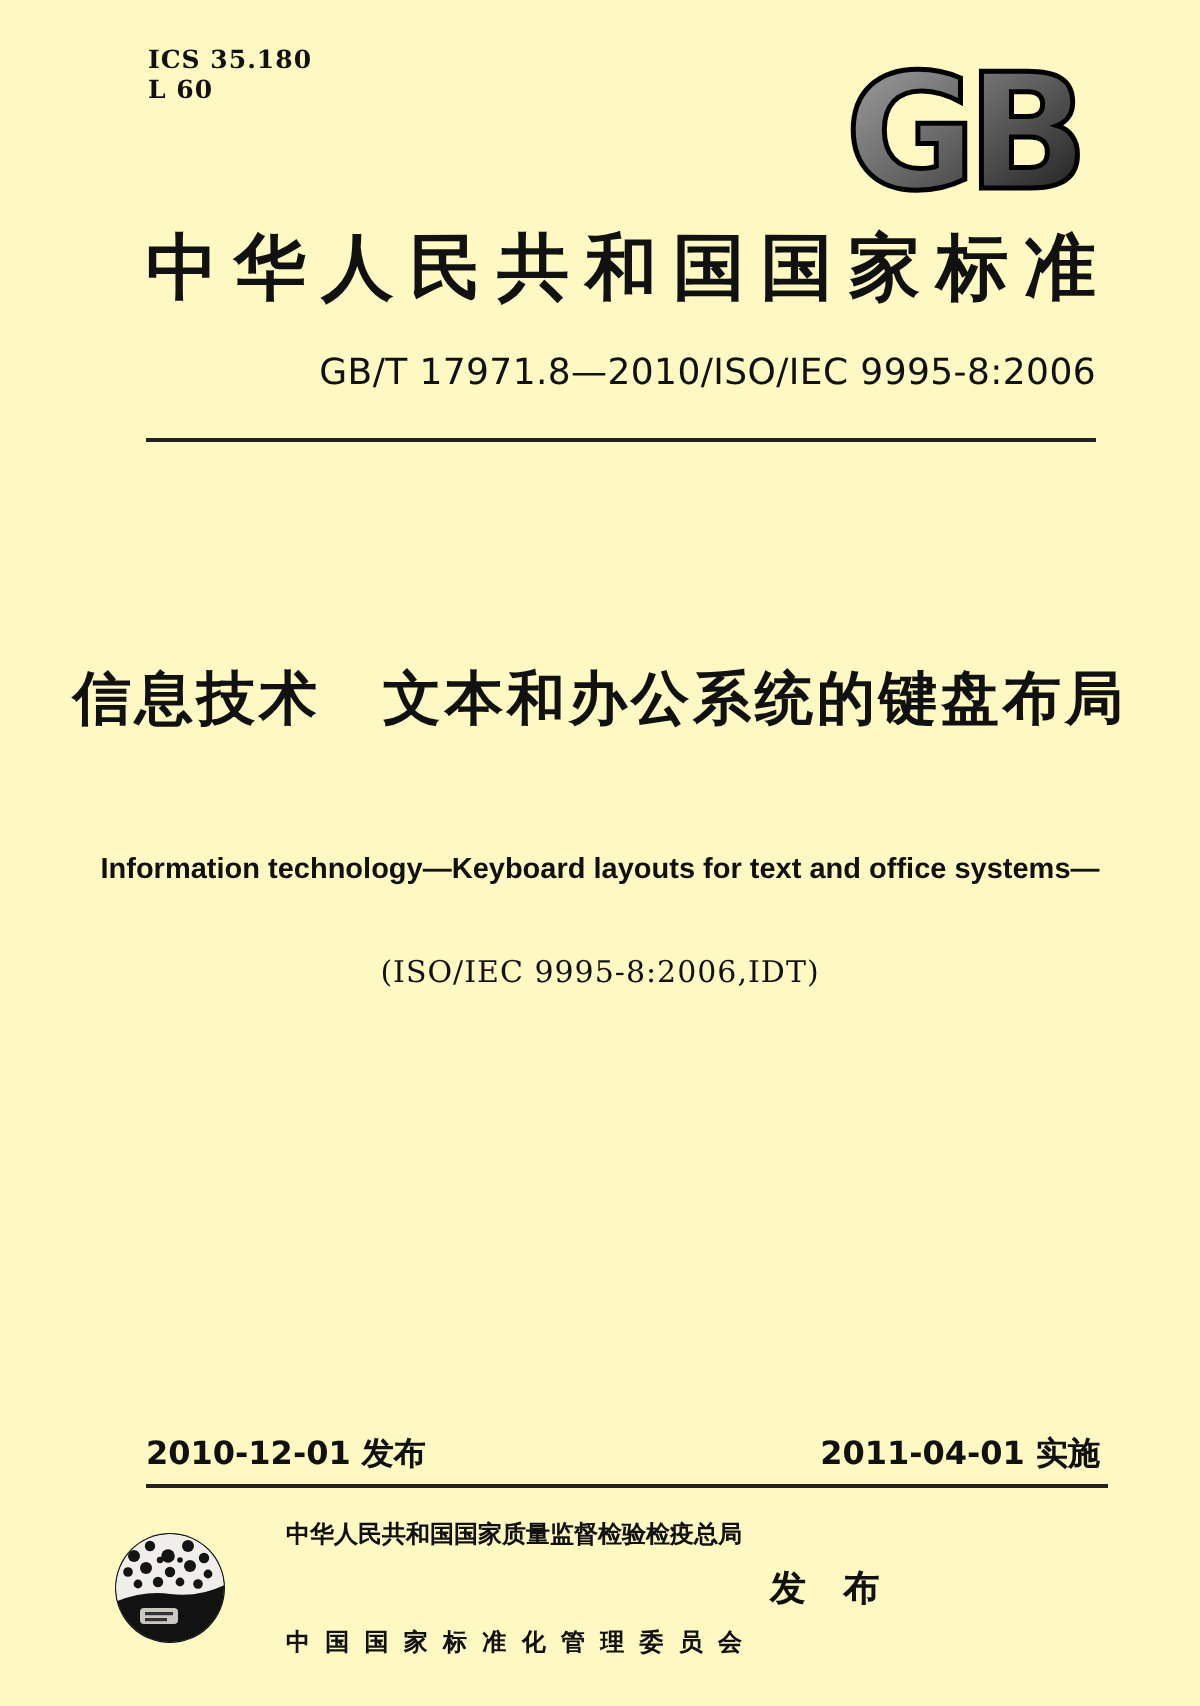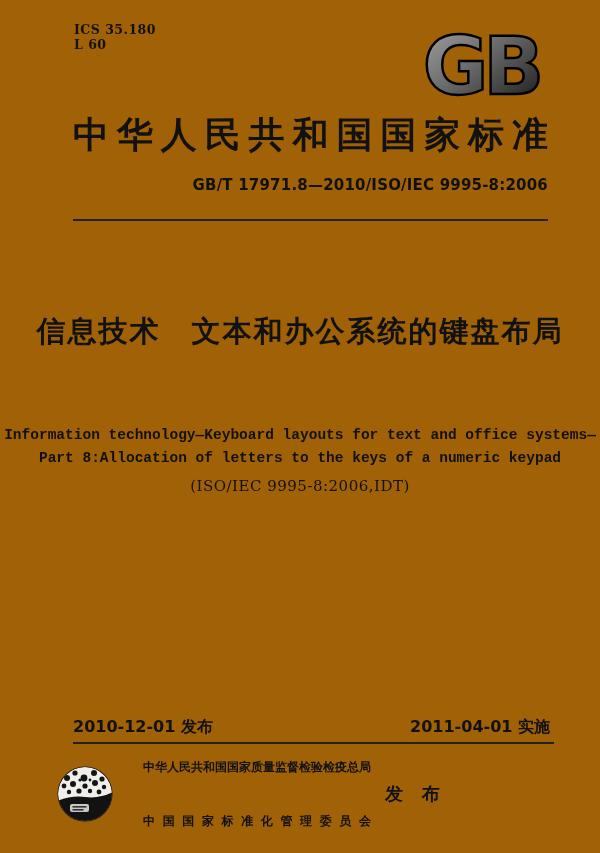--- a/index.html
+++ b/index.html
@@ -1,21 +1,21 @@
 <!DOCTYPE html>
 <html><head>
 <meta charset="utf-8">
 <style>
   html,body{margin:0;padding:0;}
   body{background:#e9e9e9;}
   .page{
     position:relative;
     width:600px;height:853px;
     margin:0 auto;
-    background:#a16207;
+    background:#fef9c3;
     color:#111;
     font-family:"DejaVu Serif", serif;
     overflow:hidden;
     box-shadow:0 0 4px rgba(0,0,0,.25);
   }
   
   .ics-block{
     position:absolute;left:74px;top:22px;
     font-family:"DejaVu Serif", serif;
     font-weight:bold;font-size:12.5px;line-height:15px;
@@ -27,38 +27,38 @@
   .header-title{
     position:absolute;left:73px;top:112px;width:475px;
     font-family:"DejaVu Serif", serif;
     font-weight:bold;font-size:36px;line-height:44px;
     white-space:nowrap;
     text-align:justify;text-align-last:justify;
   }
   .std-number{
     position:absolute;right:52px;top:176px;
     font-family:"DejaVu Sans", sans-serif;
-    font-weight:bold;font-size:15px;letter-spacing:.2px;
+    font-weight:normal;font-size:18px;letter-spacing:.2px;
   }
   .rule-top{
     position:absolute;left:73px;right:52px;top:219px;height:2px;background:#222;
   }
   
   .cn-title{
-    position:absolute;left:0;right:0;top:313px;
+    position:absolute;left:0;right:0;top:331px;
     text-align:center;
     font-family:"DejaVu Sans", sans-serif;
     font-weight:bold;font-size:29px;line-height:37px;
     letter-spacing:2px;
   }
   
   .en-title{
     position:absolute;left:0;right:0;top:424px;
     text-align:center;
-    font-family:Liberation Mono, monospace;
+    font-family:Liberation Sans, sans-serif;
     font-weight:bold;font-size:14.5px;line-height:23px;
   }
   .iso-ref{
     position:absolute;left:0;right:0;top:477px;
     text-align:center;
     font-family:"DejaVu Serif", serif;
     font-size:15px;letter-spacing:.5px;
   }
   
   .dates-row{
@@ -124,21 +124,20 @@
   <div class="std-number">GB/T 17971.8—2010/ISO/IEC 9995-8:2006</div>
 
   <div class="rule-top"></div>
 
   <div class="cn-title">
     <div>信息技术　文本和办公系统的键盘布局</div>
   </div>
 
   <div class="en-title">
     <div>Information technology—Keyboard layouts for text and office systems—</div>
-    <div>Part 8:Allocation of letters to the keys of a numeric keypad</div>
   </div>
 
   <div class="iso-ref">(ISO/IEC 9995-8:2006,IDT)</div>
 
   <div class="dates-row">
     <span>2010-12-01 发布</span>
     <span>2011-04-01 实施</span>
   </div>
 
   <div class="rule-bottom"></div>

